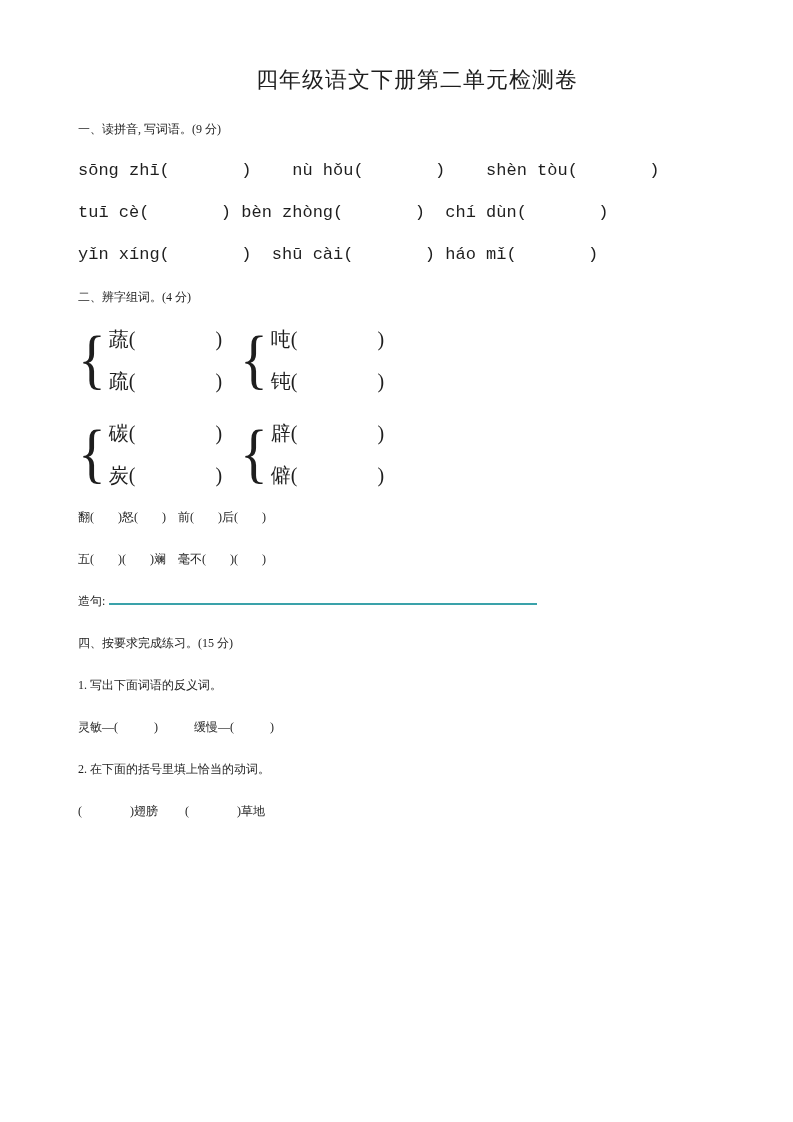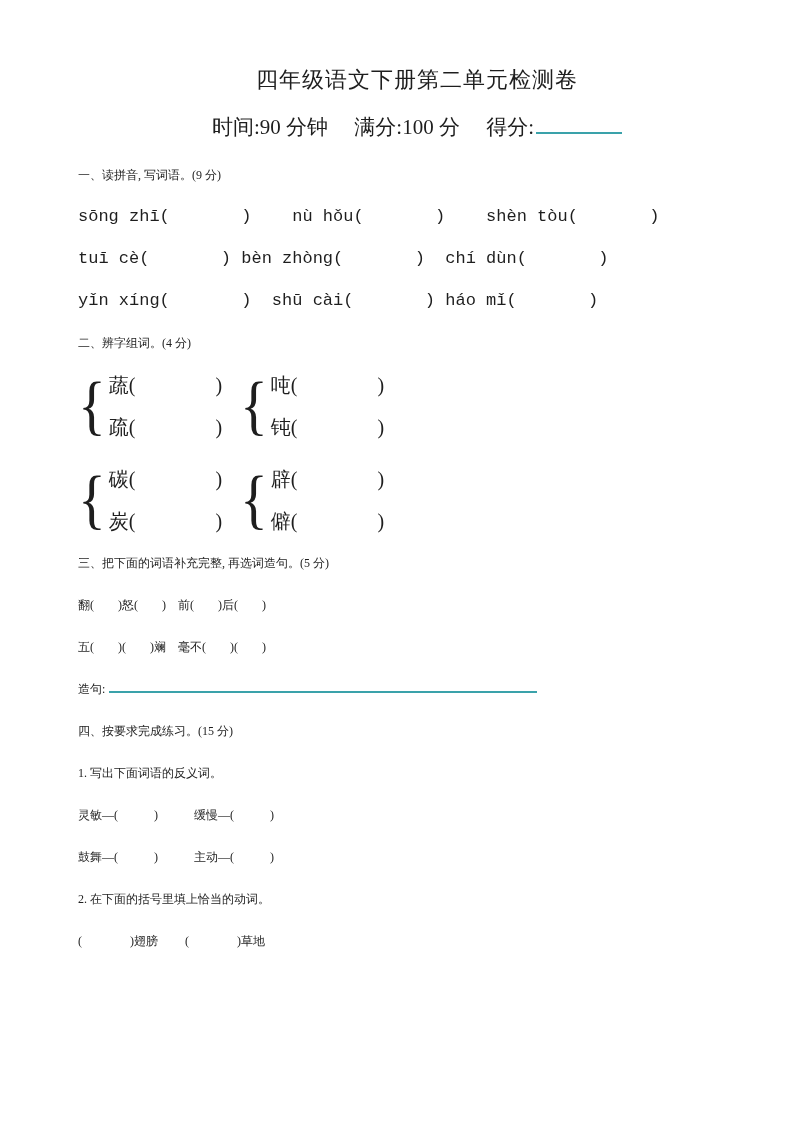--- a/index.html
+++ b/index.html
@@ -63,21 +63,20 @@
     white-space: pre;
   }
 </style>
 </head>
 <body>
 
 <div class="page">
 
   <div class="title">四年级语文下册第二单元检测卷</div>
 
-  <div class="info-line"><span>时间:90 分钟　 满分:100 分　 得分:</span><span class="blank score"></span></div>
 
   <div class="line first">一、读拼音, 写词语。(9 分)</div>
   <div class="line pinyin">sōng zhī(       )    nù hǒu(       )    shèn tòu(       )</div>
   <div class="line pinyin">tuī cè(       ) bèn zhòng(       )  chí dùn(       )</div>
   <div class="line pinyin">yǐn xíng(       )  shū cài(       ) háo mǐ(       )</div>
 
   <div class="line">二、辨字组词。(4 分)</div>
 
   <div class="group-row">
     <div class="bgroup">
@@ -106,25 +105,23 @@
     </div>
     <div class="bgroup">
       <span class="brace">{</span>
       <div class="bcol">
         <div class="gline">辟(　　　　)</div>
         <div class="gline">僻(　　　　)</div>
       </div>
     </div>
   </div>
 
-  <div class="line">三、把下面的词语补充完整, 再选词造句。(5 分)</div>
   <div class="line">翻(　　)怒(　　)　前(　　)后(　　)</div>
   <div class="line">五(　　)(　　)斓　毫不(　　)(　　)</div>
   <div class="line"><span>造句:</span><span class="blank sentence"></span></div>
 
   <div class="line">四、按要求完成练习。(15 分)</div>
   <div class="line">1. 写出下面词语的反义词。</div>
   <div class="line">灵敏—(　　　)　　　缓慢—(　　　)</div>
-  <div class="line">鼓舞—(　　　)　　　主动—(　　　)</div>
   <div class="line">2. 在下面的括号里填上恰当的动词。</div>
   <div class="line">(　　　　)翅膀　　 (　　　　)草地</div>
 
 </div>
 
 </body></html>

